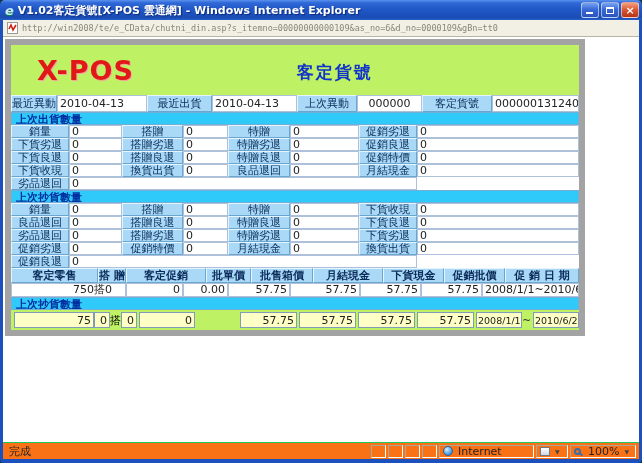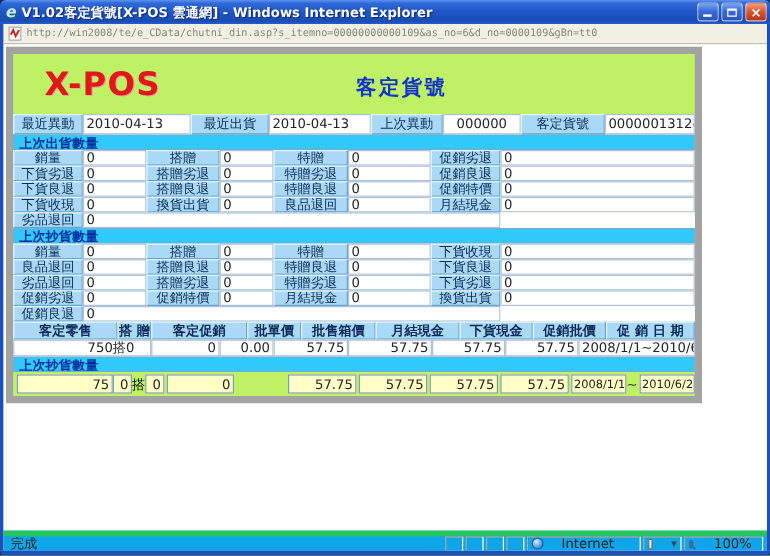--- a/index.html
+++ b/index.html
@@ -35,21 +35,21 @@
     text-shadow:1px 1px 0 #f8a0a0;}
   .page-title{position:absolute;left:57%;top:16px;transform:translateX(-50%);font-size:17px;font-weight:bold;
     color:#1133cc;letter-spacing:2px;white-space:nowrap;}
 
   .cell{overflow:hidden;white-space:nowrap;height:100%;line-height:12px;}
   .lbl{background:#a9d9f6;border:1px solid;border-color:#e6f4fd #6aa6cf #6aa6cf #e6f4fd;text-align:center;color:#0a2a5a;}
   .val{background:#fff;border:1px solid #adc2da;padding:0 2px;color:#222;}
 
   .info-row{display:flex;height:17px;}
   .info-row .cell{line-height:15px;}
-  .iw0{width:58px}.iw1{width:90px}.iw2{width:65px}.iw3{width:85px}.iw4{width:60px}.iw5{width:65px;text-align:center}
+  .iw0{width:46px}.iw1{width:90px}.iw2{width:65px}.iw3{width:85px}.iw4{width:60px}.iw5{width:65px;text-align:center}
   .iw6{width:70px}.iw7{flex:1}
 
   .sec-bar{height:13px;line-height:13px;background:#2fc9fa;color:#0030a0;font-weight:bold;padding-left:4px;
     border:1px solid #74aed6;overflow:hidden;}
   .g-row{display:flex;height:13px;}
   .c0{width:58px}.c1{width:53px}.c2{width:61px}.c3{width:45px}.c4{width:62px}.c5{width:69px}.c6{width:58px}.c7{flex:1}
   .cspan{width:348px}
   .filler{flex:1;background:#fff;}
 
   .bh-row{display:flex;height:15px;align-items:center;}
@@ -65,25 +65,25 @@
   .yin{height:16px;background:#ffffc6;border:1px solid #7f9db9;font-size:11px;text-align:right;padding:0 2px;
     font-family:"DejaVu Sans","Liberation Sans",sans-serif;color:#222;outline:none;}
   .w-retail{width:80px}.w-sm{width:16px}.w-promo{width:56px;margin-left:2px}
   .w-money{width:57px;margin-left:2px}
   .w-date{width:46px;margin-left:2px;text-align:left;font-size:9.5px;padding:0 1px;}
   .bundle-lbl{width:11px;text-align:center;color:#000;}
   .inp-spacer{width:46px;}
   .tilde{width:9px;text-align:center;color:#333;}
 
   
-  .statusbar{height:17px;background:#0ea5e9;border-top:5px solid #22c55e;box-shadow:0 -1px 0 #aca899;
+  .statusbar{height:17px;background:#f97316;border-top:1px solid #22c55e;box-shadow:0 -1px 0 #aca899;
     display:flex;align-items:center;padding:0 3px;gap:2px;}
   .sb-text{flex:1;color:#222;padding-left:3px;}
   .sb-pane{height:13px;border:1px solid;border-color:#aca899 #fff #fff #aca899;display:flex;align-items:center;
-    padding:0 3px;gap:15px;color:#222;}
+    padding:0 3px;gap:5px;color:#222;}
   .sb-empty{width:15px}
   .globe{width:10px;height:10px;border-radius:50%;border:1px solid #2a5c9e;
     background:radial-gradient(circle at 35% 30%,#d8f0ff,#58a8e8 55%,#2f6fb8);}
   .mag{width:7px;height:7px;border:2px solid #3a6ea5;border-radius:50%;position:relative;margin-right:2px;}
   .mag::after{content:"";position:absolute;width:5px;height:2px;background:#3a6ea5;right:-4px;bottom:-2px;transform:rotate(40deg);}
   .page-ic{width:11px;height:12px;flex:none;}
   .arrow{font-size:6px;color:#444;}
   .selicon{width:10px;height:9px;border:1px solid #777;background:linear-gradient(#fff,#cfd8e8);}
   .bottom-edge{height:4px;background:#1c50bc;border-radius:0 0 4px 4px;}
 </style>

